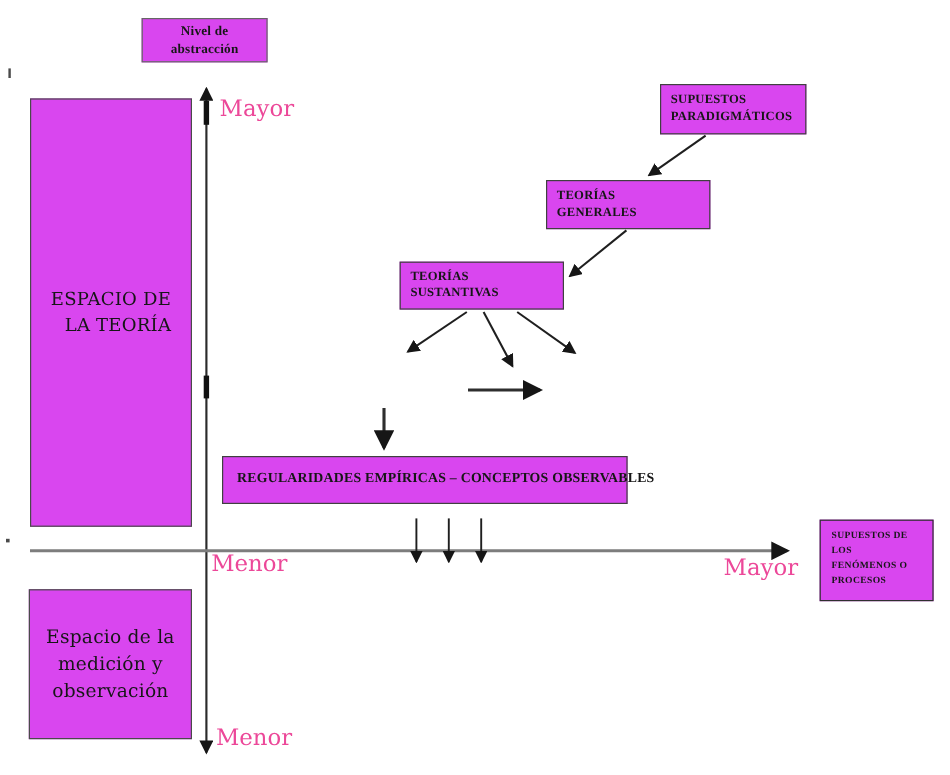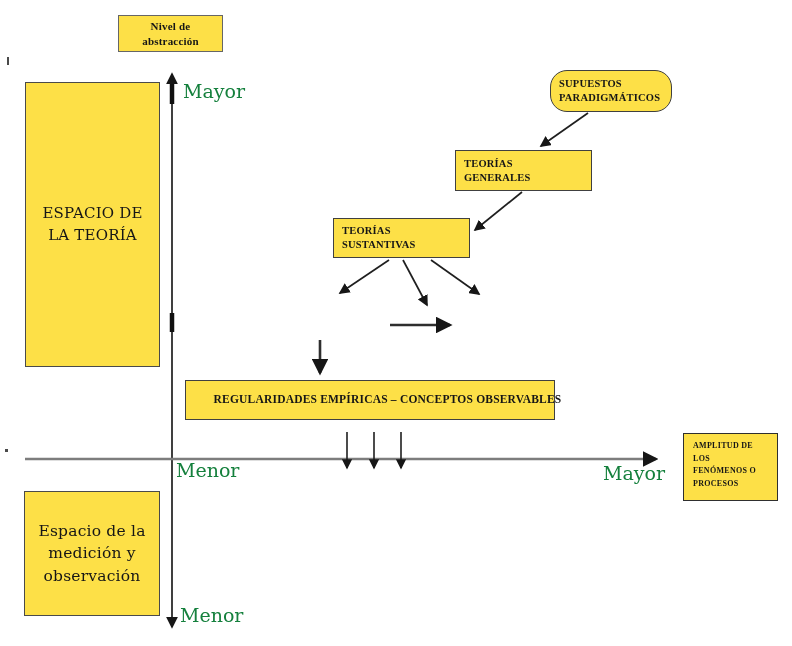--- a/index.html
+++ b/index.html
@@ -7,59 +7,59 @@
     position:relative;
     width:792px;height:646px;
     background:#ffffff;
     font-family:"Liberation Serif",serif;
     color:#161616;
     overflow:hidden;
   }
   .box{
     position:absolute;
     box-sizing:border-box;
-    background:#fde047;
+    background:#d946ef;
     border:1.5px solid #404040;
     display:flex;
     align-items:center;
     white-space:pre-line;
     font-weight:bold;
     font-size:10.5px;
     line-height:1.32;
     letter-spacing:0.2px;
     z-index:2;
   }
   .box .pad{padding-left:8px;}
   .center{justify-content:center;text-align:center;}
   .center .pad{padding-left:0;}
   .axis-label{
     position:absolute;
     font-family:"DejaVu Serif","Liberation Serif",serif;
     font-size:19px;
     font-weight:500;
-    color:#15803d;
+    color:#ec4899;
     z-index:2;
     white-space:nowrap;
   }
   .region-label{
     font-family:"DejaVu Serif","Liberation Serif",serif;
     font-weight:normal;
     font-size:15px;
     letter-spacing:0.2px;
     line-height:1.45;
   }
   #nivel-box{left:118px;top:15px;width:105px;height:37px;border:1.3px solid #666;font-size:11px;}
-  #supuestos-box{left:550px;top:70px;width:122px;height:42px;border-radius:17px;}
+  #supuestos-box{left:550px;top:70px;width:122px;height:42px;}
   #generales-box{left:455px;top:150px;width:137px;height:41px;}
   #sustantivas-box{left:333px;top:218px;width:137px;height:40px;}
   #proposiciones-box{left:253px;top:298px;width:135px;height:40px;}
-  #regularidades-box{left:185px;top:380px;width:370px;height:40px;font-size:11.5px;white-space:nowrap;padding-left:35px;}
+  #regularidades-box{left:185px;top:380px;width:338px;height:40px;font-size:11.5px;white-space:nowrap;padding-left:35px;}
   #amplitud-box{left:683px;top:433px;width:95px;height:68px;border:1.4px solid #2f2f2f;font-size:8px;line-height:1.58;letter-spacing:0.3px;align-items:flex-start;}
   #amplitud-box .pad{padding:6px 4px 0 9px;}
-  #teoria-box{left:25px;top:82px;width:135px;height:285px;border:1.6px solid #4a4a4a;}
+  #teoria-box{left:25px;top:82px;width:135px;height:357px;border:1.6px solid #4a4a4a;text-align:right;}
   #medicion-box{left:24px;top:473px;width:136px;height:125px;border:1.5px solid #4a4a4a;font-size:15.5px;margin-top:18px;}
   #arrow-layer{position:absolute;left:0;top:0;z-index:3;pointer-events:none;}
   .artifact{position:absolute;background:#4a4a4a;z-index:1;}
 </style>
 </head>
 <body>
 
 <div id="canvas">
 
   <div class="artifact" style="left:7px;top:57px;width:1.5px;height:8px;"></div>
@@ -73,21 +73,21 @@
     <span class="pad">Espacio de la
 medición y
 observación</span>
   </div>
 
   <div class="box center" id="nivel-box">
     <span class="pad">Nivel de
 abstracción</span>
   </div>
   <div class="box" id="amplitud-box">
-    <span class="pad">AMPLITUD DE
+    <span class="pad">SUPUESTOS DE
 LOS
 FENÓMENOS O
 PROCESOS</span>
   </div>
 
   <div class="box" id="supuestos-box">
     <span class="pad">SUPUESTOS
 PARADIGMÁTICOS</span>
   </div>
   <div class="box" id="generales-box">

